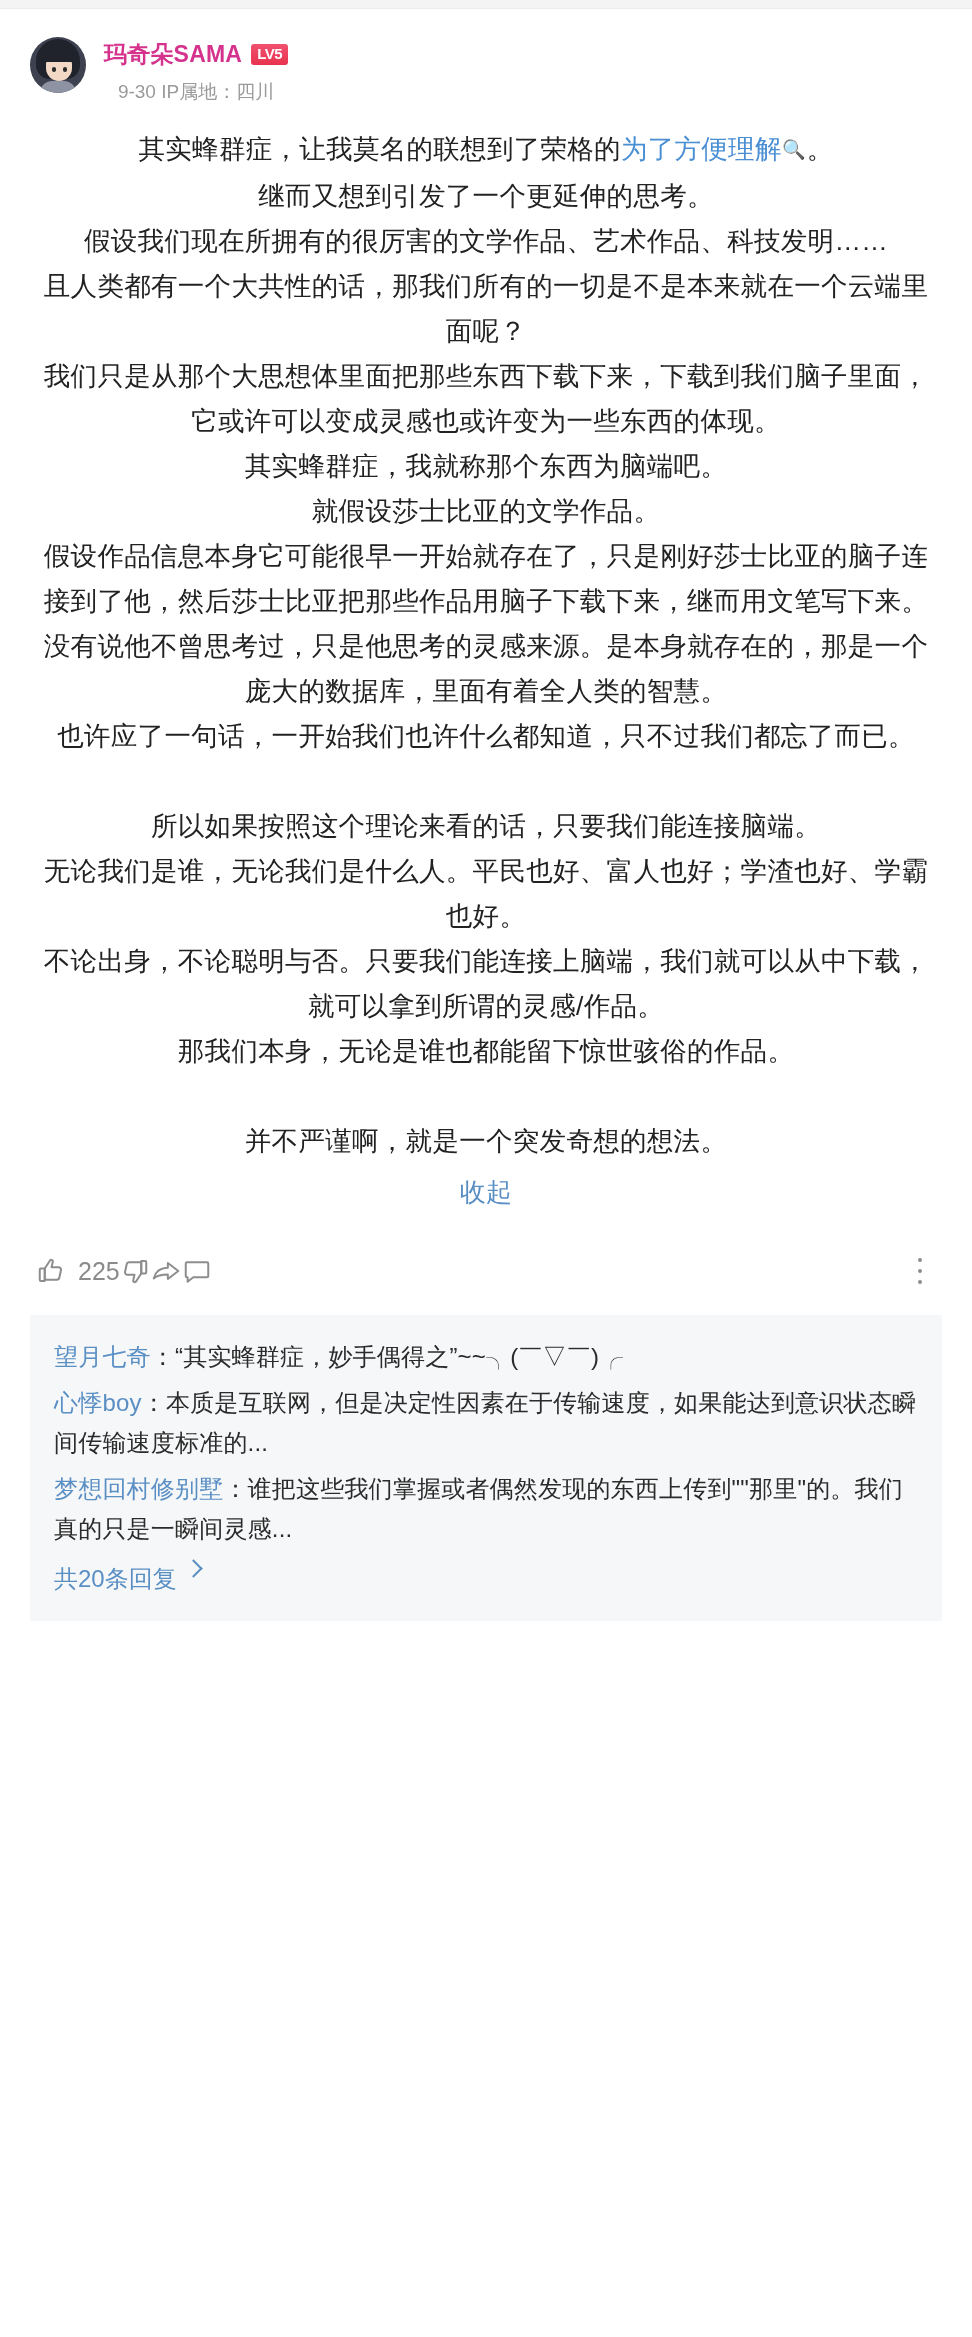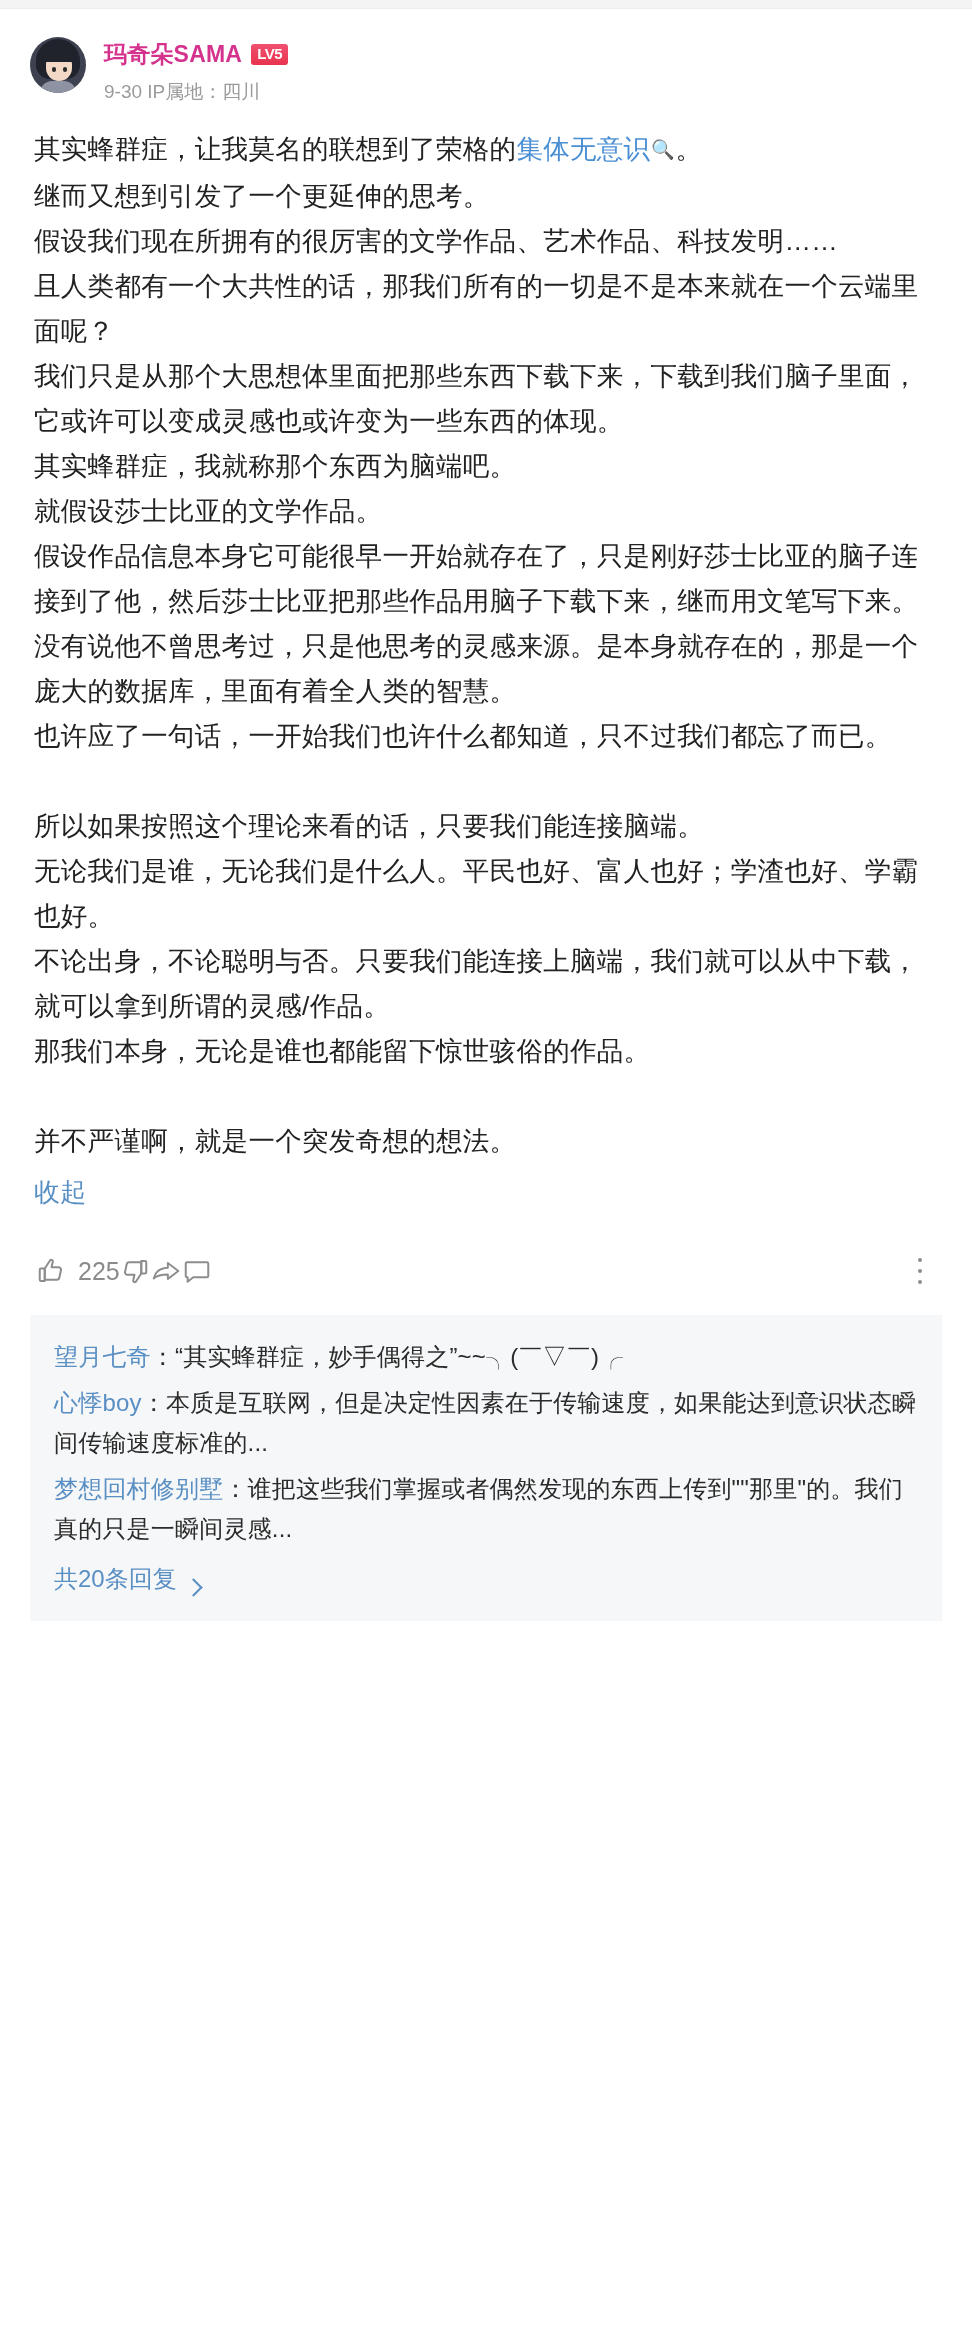--- a/index.html
+++ b/index.html
@@ -20,20 +20,21 @@
     box-sizing: border-box;
   }
   .top-rule {
     height: 8px;
     background: #f4f4f4;
     border-bottom: 1px solid #ececec;
   }
   .post {
     padding: 26px 30px 0 30px;
     box-sizing: border-box;
+    text-align: center;
   }
   .post-head {
     display: flex;
     align-items: flex-start;
   }
   .avatar {
     width: 56px;
     height: 56px;
     border-radius: 50%;
     background: #3d4150;
@@ -189,21 +190,21 @@
     letter-spacing: 0.2px;
   }
   .comment .cname {
     color: #5a8fc4;
   }
   .more-replies {
     margin-top: 14px;
     color: #5a8fc4;
     font-size: 24px;
     display: flex;
-    align-items: flex-end;
+    align-items: flex-start;
     cursor: pointer;
   }
   .more-replies .chev {
     margin-left: 10px;
     display: inline-block;
     width: 11px; height: 11px;
     border-right: 2.5px solid #5a8fc4;
     border-bottom: 2.5px solid #5a8fc4;
     transform: rotate(-45deg);
     position: relative;
@@ -235,21 +236,21 @@
         <div class="name-line">
           <span class="username">玛奇朵SAMA</span>
           <span class="lv-badge">LV5</span>
         </div>
         <div class="sub-line">9-30 IP属地：四川</div>
       </div>
     </div>
 
     <div class="post-body">
       <p>
-        <span>其实蜂群症，让我莫名的联想到了荣格的</span><span class="kw"><span>集体无意识</span><span class="mag">🔍</span></span><span>。</span>
+        <span>其实蜂群症，让我莫名的联想到了荣格的</span><span class="kw"><span>为了方便理解</span><span class="mag">🔍</span></span><span>。</span>
       </p>
       <p>继而又想到引发了一个更延伸的思考。</p>
       <p>假设我们现在所拥有的很厉害的文学作品、艺术作品、科技发明……</p>
       <p>且人类都有一个大共性的话，那我们所有的一切是不是本来就在一个云端里面呢？</p>
       <p>我们只是从那个大思想体里面把那些东西下载下来，下载到我们脑子里面，它或许可以变成灵感也或许变为一些东西的体现。</p>
       <p>其实蜂群症，我就称那个东西为脑端吧。</p>
       <p>就假设莎士比亚的文学作品。</p>
       <p>假设作品信息本身它可能很早一开始就存在了，只是刚好莎士比亚的脑子连接到了他，然后莎士比亚把那些作品用脑子下载下来，继而用文笔写下来。</p>
       <p>没有说他不曾思考过，只是他思考的灵感来源。是本身就存在的，那是一个庞大的数据库，里面有着全人类的智慧。</p>
       <p>也许应了一句话，一开始我们也许什么都知道，只不过我们都忘了而已。</p>

